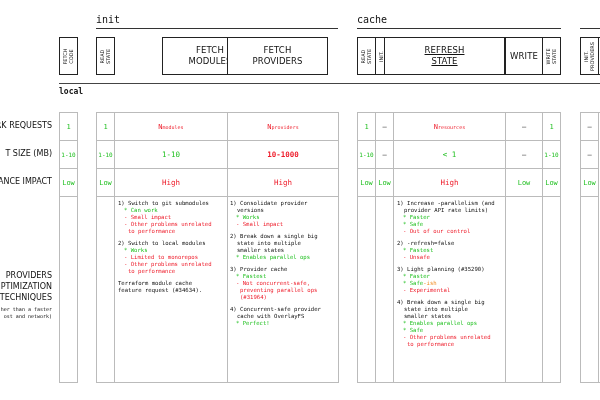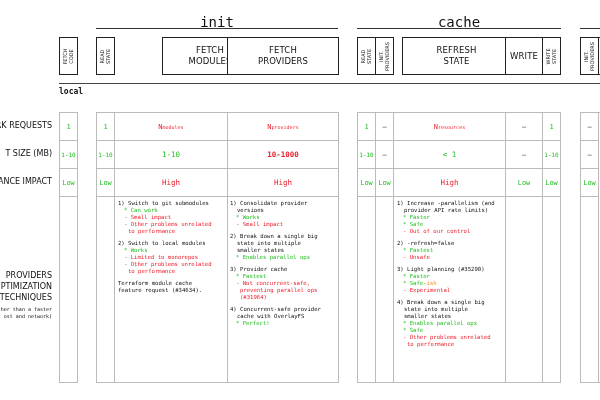--- a/index.html
+++ b/index.html
@@ -1,18 +1,18 @@
 <!DOCTYPE html>
 <html><head>
   <meta charset="utf-8">
   <style>
     html, body { margin:0; padding:0; }
     body { width:600px; height:400px; overflow:hidden; background:#ffffff; position:relative; font-family:"DejaVu Sans", sans-serif; color:#111; }
     .abs { position:absolute; }
-    .phase-label { font-family:"DejaVu Sans Mono", monospace; font-size:14px; text-align:center; }
+    .phase-label { font-family:"DejaVu Sans Mono", monospace; font-size:10px; }
     .phase-line { height:0; border-top:1.5px solid #333; }
     .hbox { position:absolute; top:37px; height:38px; border:1px solid #222; box-sizing:border-box; background:#fff; display:flex; align-items:center; justify-content:center; text-align:center; }
     .hbox .big { font-size:8.5px; line-height:11px; font-family:"DejaVu Sans", sans-serif; letter-spacing:0.1px; }
     .hbox .vert { transform:rotate(-90deg); font-size:5px; line-height:5.5px; white-space:nowrap; text-align:center; }
     .time-line { position:absolute; top:83px; left:59px; width:541px; border-top:1.5px solid #444; }
     .time-label { position:absolute; top:87px; left:59px; font-family:"DejaVu Sans Mono", monospace; font-size:8px; font-weight:bold; }
     .row-label { position:absolute; right:548px; font-family:"DejaVu Sans", sans-serif; font-size:8px; white-space:nowrap; text-align:right; }
     .cell { position:absolute; border:1px solid #bbb; box-sizing:border-box; display:flex; align-items:center; justify-content:center; font-family:"DejaVu Sans Mono", monospace; font-size:7px; }
     .g { color:#22c022; }
     .r { color:#ee1c2a; }
@@ -38,31 +38,31 @@
 <div class="hbox" style="left:59px; width:19px;">
     <span class="vert" style="width:30px; white-space:normal;">FETCH CODE</span>
   </div>
 
 <div class="hbox" style="left:96px; width:19px;">
     <span class="vert" style="width:30px; white-space:normal;">READ STATE</span>
   </div>
 <div class="hbox" style="left:114px; width:96px;margin-left:48px;">
     <span class="big" style="width:60px;">FETCH MODULES</span>
   </div>
-<div class="hbox" style="left:227px; width:112px;">
+<div class="hbox" style="left:227px; width:101px;">
     <span class="big" style="width:70px;">FETCH PROVIDERS</span>
   </div>
 
 <div class="hbox" style="left:357px; width:19px;">
     <span class="vert" style="width:30px; white-space:normal;">READ STATE</span>
   </div>
 <div class="hbox" style="left:375px; width:19px;">
     <span class="vert" style="width:34px; white-space:normal;">INIT. PROVIDERS</span>
   </div>
-<div class="hbox" style="left:402px; width:109px;">
+<div class="hbox" style="left:384px; width:121px;text-decoration:underline;">
     <span class="big" style="width:60px;">REFRESH STATE</span>
   </div>
 <div class="hbox" style="left:505px; width:38px;">
     <span class="big">WRITE</span>
   </div>
 <div class="hbox" style="left:542px; width:19px;">
     <span class="vert" style="width:30px; white-space:normal;">WRITE STATE</span>
   </div>
 
 <div class="hbox" style="left:580px; width:19px;">

